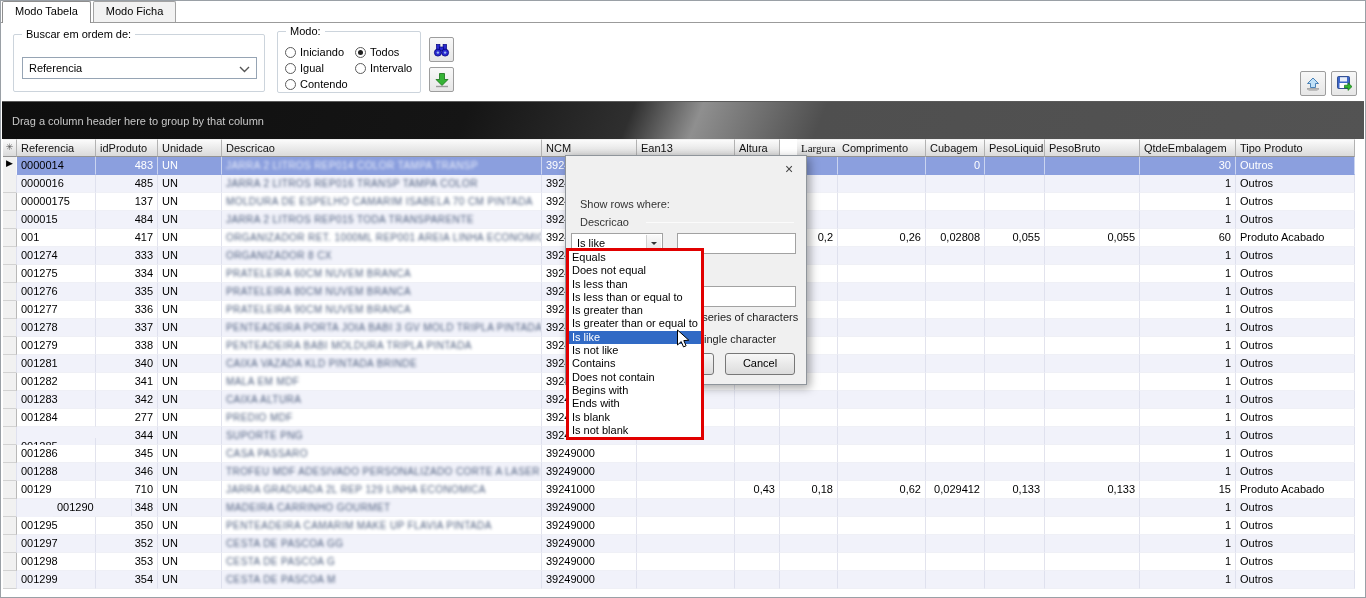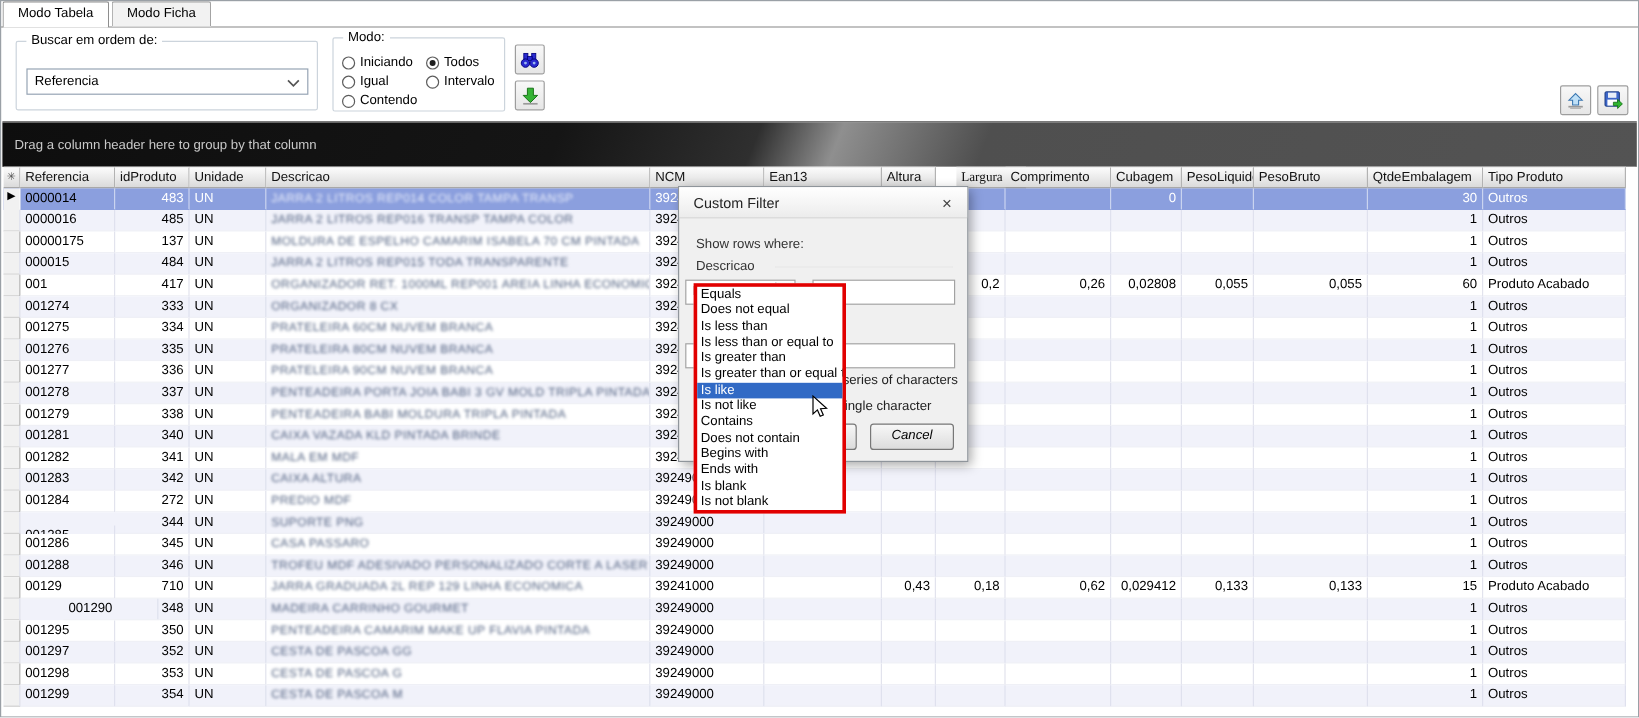--- a/index.html
+++ b/index.html
@@ -84,26 +84,26 @@
   .dlg-combo .arrowbox { position:absolute; right:1px; top:1px; bottom:1px; width:15px;
                background:linear-gradient(#fafafa,#e4e4e4); border-left:1px solid #d0d0d0; }
   .dlg-combo .arrowbox::after { content:""; position:absolute; left:4px; top:7px; border:3.5px solid transparent; border-top-color:#333; }
   .combo1 { top:77px; } .combo2 { top:130px; }
   .dlg-input { position:absolute; left:111px; width:119px; height:21px; background:#fff; border:1px solid #a2a2a2;
                font-family:"Liberation Sans",sans-serif; font-size:11px; padding:0 3px; }
   .input1 { top:77px; } .input2 { top:130px; }
   .dlg-hint1 { position:absolute; left:14px; top:155px; color:#222; }
   .dlg-hint2 { position:absolute; left:14px; top:177px; color:#222; }
   .dlg-btn { position:absolute; top:197px; height:22px; background:linear-gradient(#f7f7f7,#dcdcdc);
-             border:1px solid #777; border-radius:3px; text-align:center; padding-top:3px; cursor:default;font-style:italic; }
+             border:1px solid #777; border-radius:3px; text-align:center; padding-top:3px; cursor:default; }
   .btn-ok { left:80px; width:68px; } .btn-cancel { left:159px; width:70px; }
 
   
-  .dropdown { position:absolute; left:566px; top:236px; width:127px; background:#fff;
-              border:3px solid var(--dd-border); z-index:20;margin-left:12px; }
+  .dropdown { position:absolute; left:566px; top:248px; width:138px; background:#fff;
+              border:3px solid var(--dd-border); z-index:20; }
   .dd-item { height:13.3px; line-height:13px; padding-left:3px; white-space:nowrap; overflow:hidden; cursor:default; }
   .dd-item.hl { background:var(--dd-hl); color:#fff; }
 
   .cursor { position:absolute; left:676px; top:329px; z-index:25; }
 </style>
 </head>
 <body>
 
 <div class="tabbar">
   <div class="tab active">Modo Tabela</div>
@@ -436,21 +436,21 @@
       <div class="cell c-comp num" style="left: 835px; width: 88px;"></div>
       <div class="cell c-cub num" style="left: 923px; width: 59px;"></div>
       <div class="cell c-pl num" style="left: 982px; width: 60px;"></div>
       <div class="cell c-pb num" style="left: 1042px; width: 95px;"></div>
       <div class="cell c-qtde num" style="left: 1137px; width: 96px;">1</div>
       <div class="cell c-tipo" style="left: 1233px; width: 119px;">Outros</div>
     </div>
     <div class="row" style="top: 270px;">
       <div class="cell ind" style="left: 0px; width: 14px;"></div>
       <div class="cell c-ref" style="left: 14px; width: 79px;">001284</div>
-      <div class="cell c-id num" style="left: 93px; width: 62px;">272</div>
+      <div class="cell c-id num" style="left: 93px; width: 62px;">277</div>
       <div class="cell c-un" style="left: 155px; width: 64px;">UN</div>
       <div class="cell c-desc" style="left: 219px; width: 320px;"><span class="blurtxt">PREDIO MDF</span></div>
       <div class="cell c-ncm" style="left: 539px; width: 95px;">39249000</div>
       <div class="cell c-ean" style="left: 634px; width: 98px;"></div>
       <div class="cell c-alt num" style="left: 732px; width: 45px;"></div>
       <div class="cell c-larg num" style="left: 777px; width: 58px;"></div>
       <div class="cell c-comp num" style="left: 835px; width: 88px;"></div>
       <div class="cell c-cub num" style="left: 923px; width: 59px;"></div>
       <div class="cell c-pl num" style="left: 982px; width: 60px;"></div>
       <div class="cell c-pb num" style="left: 1042px; width: 95px;"></div>
@@ -606,23 +606,20 @@
       <div class="cell c-comp num" style="left: 835px; width: 88px;"></div>
       <div class="cell c-cub num" style="left: 923px; width: 59px;"></div>
       <div class="cell c-pl num" style="left: 982px; width: 60px;"></div>
       <div class="cell c-pb num" style="left: 1042px; width: 95px;"></div>
       <div class="cell c-qtde num" style="left: 1137px; width: 96px;">1</div>
       <div class="cell c-tipo" style="left: 1233px; width: 119px;">Outros</div>
     </div>
   </div>
 
 <div class="dialog">
-  <div class="dlg-title">
-    <span>Custom Filter</span>
-  </div>
   <div class="dlg-close">×</div>
   <div class="dlg-label-rows">Show rows where:</div>
   <div class="dlg-field">Descricao</div>
   <div class="dlg-field-line"></div>
   <div class="dlg-combo combo1">
     <span>Is like</span>
     <span class="arrowbox"></span>
   </div>
   <input class="dlg-input input1" value="" style="">
   <div class="dlg-combo combo2">

